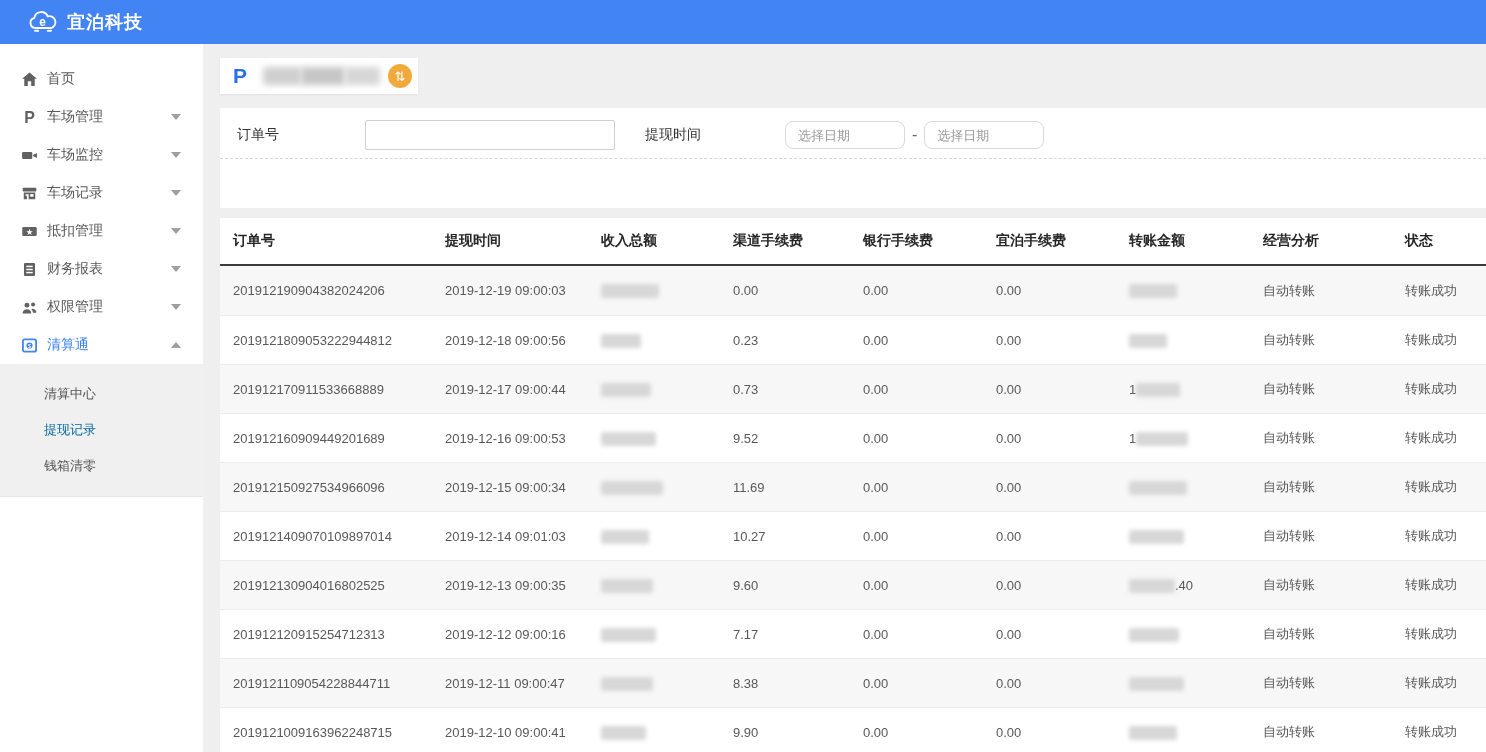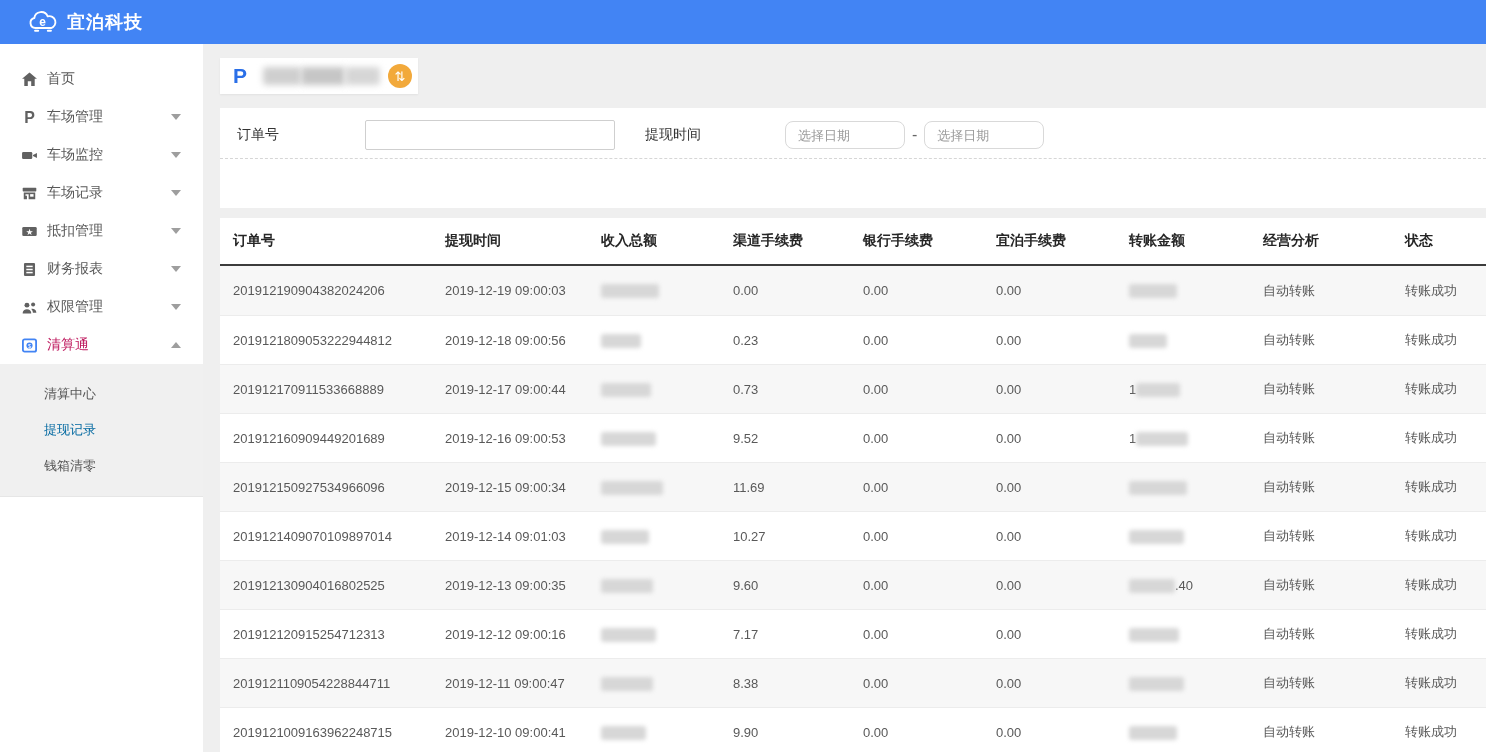--- a/index.html
+++ b/index.html
@@ -15,21 +15,21 @@
 
   
   .bodyrow { flex:1; display:flex; min-height:0; }
   aside { width:203px; flex:0 0 203px; background:#fff; padding-top:16px; overflow:hidden; }
   main { flex:1; min-width:0; display:flex; flex-direction:column; }
 
   
   .mi { height:38px; display:flex; align-items:center; padding:0 14px 0 20px; cursor:pointer; color:#595959; font-size:14px; }
   .mi-icon { width:18px; height:18px; flex:0 0 18px; display:flex; align-items:center; justify-content:center; margin-right:9px; }
   .mi-label { flex:1; }
-  .mi.active { color:#be185d; }
+  .mi.active { color:#3b82f6; }
   .caret { width:0; height:0; border-left:5px solid transparent; border-right:5px solid transparent; border-top:6px solid #9e9e9e; margin-right:8px; }
   .caret.up { border-top:none; border-bottom:6px solid #9e9e9e; }
   .submenu { background:#f0f0f0; padding:12px 0; border-bottom:1px solid #e6e6e6; }
   .smi { height:36px; line-height:36px; padding-left:44px; font-size:13px; color:#555; cursor:pointer; }
   .smi.active { color:#0369a1; }
 
   
   .strip { height:64px; flex:0 0 64px; display:flex; align-items:center; padding-left:17px; }
   .park-card { background:#fff; height:36px; width:198px; display:flex; align-items:center; padding:0 6px 0 13px; box-shadow:0 1px 2px rgba(0,0,0,.06); cursor:pointer; }
   .park-p { color:#2a6fe8; font-size:21px; font-weight:800; margin-right:16px; }

